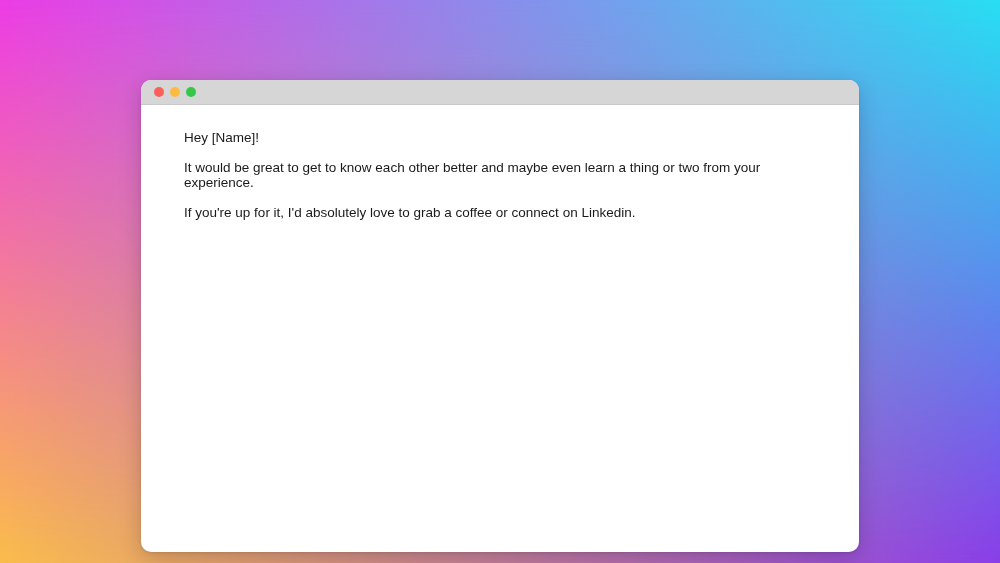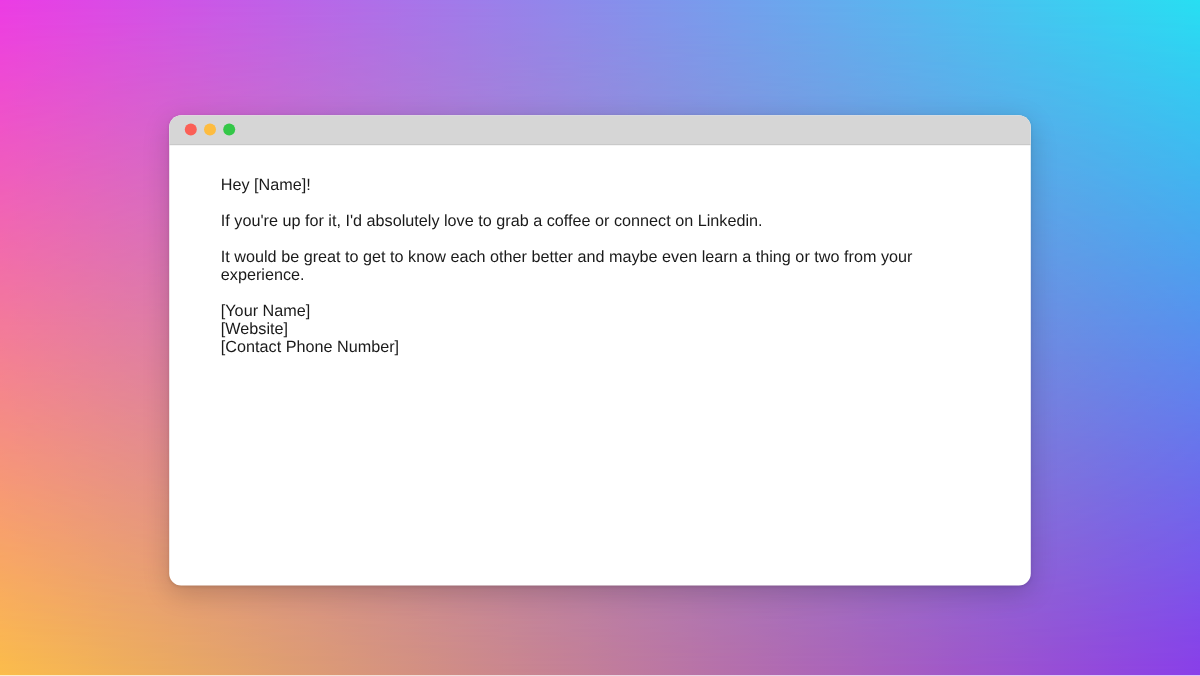--- a/index.html
+++ b/index.html
@@ -15,22 +15,22 @@
   .bg::before {
     content: "";
     position: absolute; inset: 0;
     background: linear-gradient(to right, var(--bg-top-left, #EC3BE5), var(--bg-top-right, #27DFF2));
     -webkit-mask-image: linear-gradient(to bottom, #000 0%, transparent 100%);
             mask-image: linear-gradient(to bottom, #000 0%, transparent 100%);
   }
 
   .window {
     position: absolute;
-    left: 141px; top: 96px;
-    width: 718px; height: 392px;
+    left: 141px; top: 80px;
+    width: 718px; height: 472px;
     background: #ffffff;
     border-radius: 10px;
     overflow: hidden;
     box-shadow: 0 6px 22px rgba(0,0,0,0.18), 0 1px 3px rgba(0,0,0,0.10);
   }
 
   .titlebar {
     height: 25px;
     background: var(--titlebar, #D6D6D6);
     display: flex;
@@ -63,23 +63,18 @@
 <div class="bg">
   <div class="window">
     <div class="titlebar">
       <span class="light red"></span>
       <span class="light yellow"></span>
       <span class="light green"></span>
     </div>
     <div class="content">
       <div>
           <p>Hey [Name]!</p>
+          <p>It would be great to get to know each other better and maybe even learn a thing or two from your experience.</p>
           <p>If you're up for it, I'd absolutely love to grab a coffee or connect on Linkedin.</p>
-          <p>It would be great to get to know each other better and maybe even learn a thing or two from your experience.</p>
-        </div>
-      <div class="signature">
-          <div class="sig-line">[Your Name]</div>
-          <div class="sig-line">[Website]</div>
-          <div class="sig-line">[Contact Phone Number]</div>
         </div>
     </div>
   </div>
 </div>
 
 </body></html>

